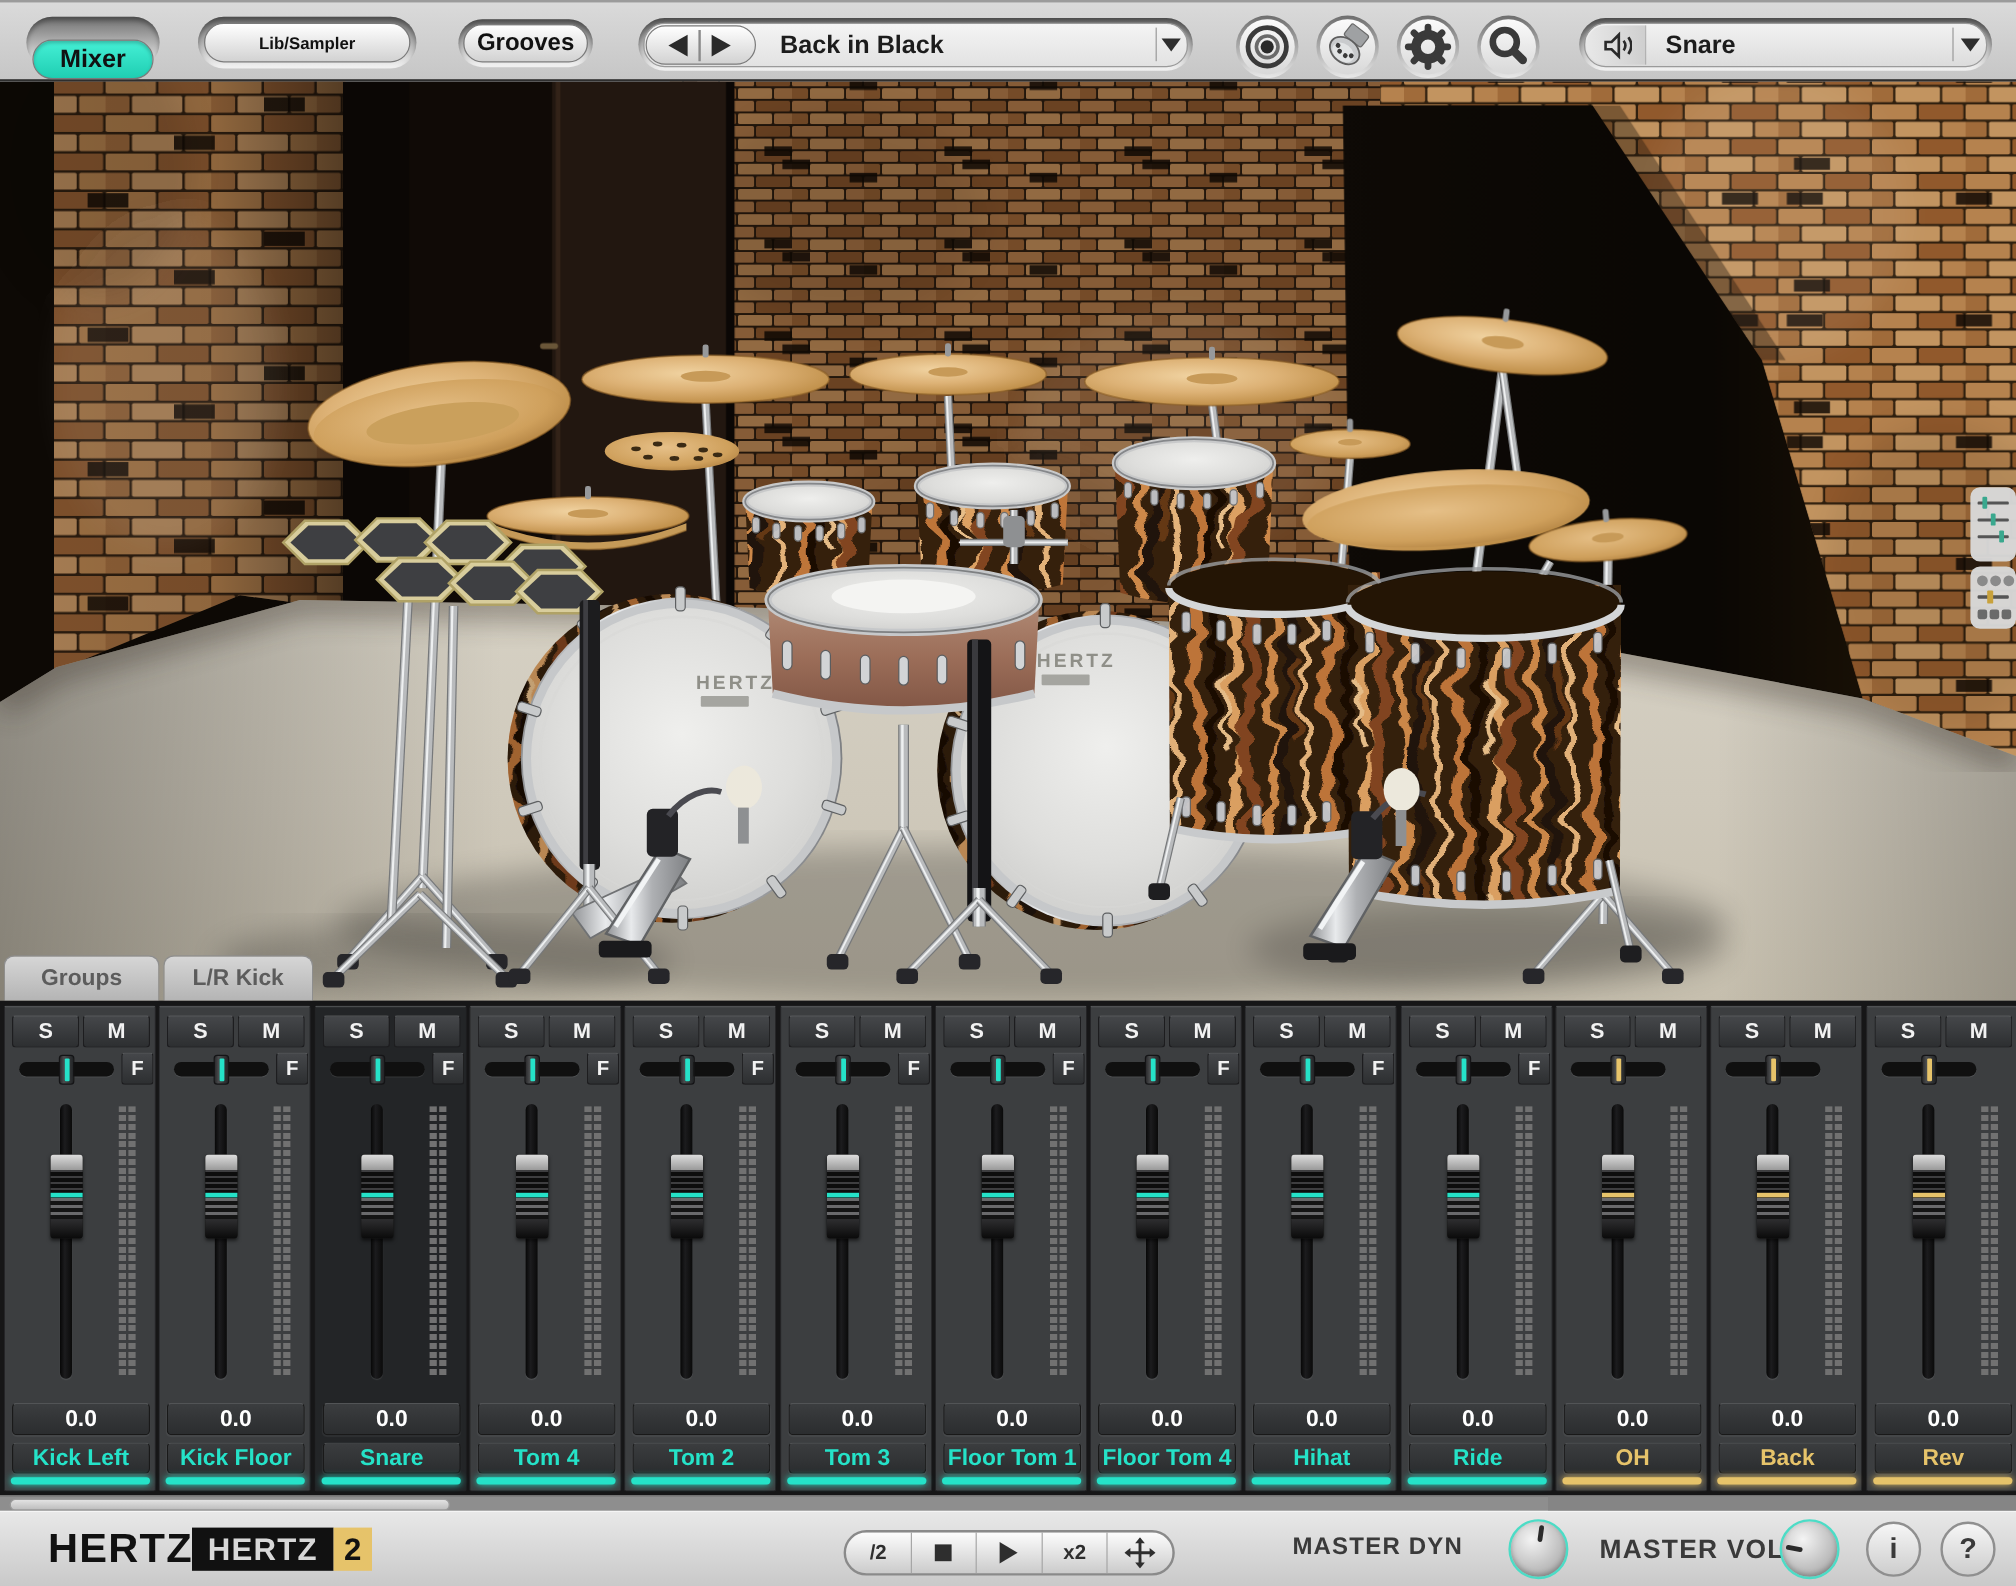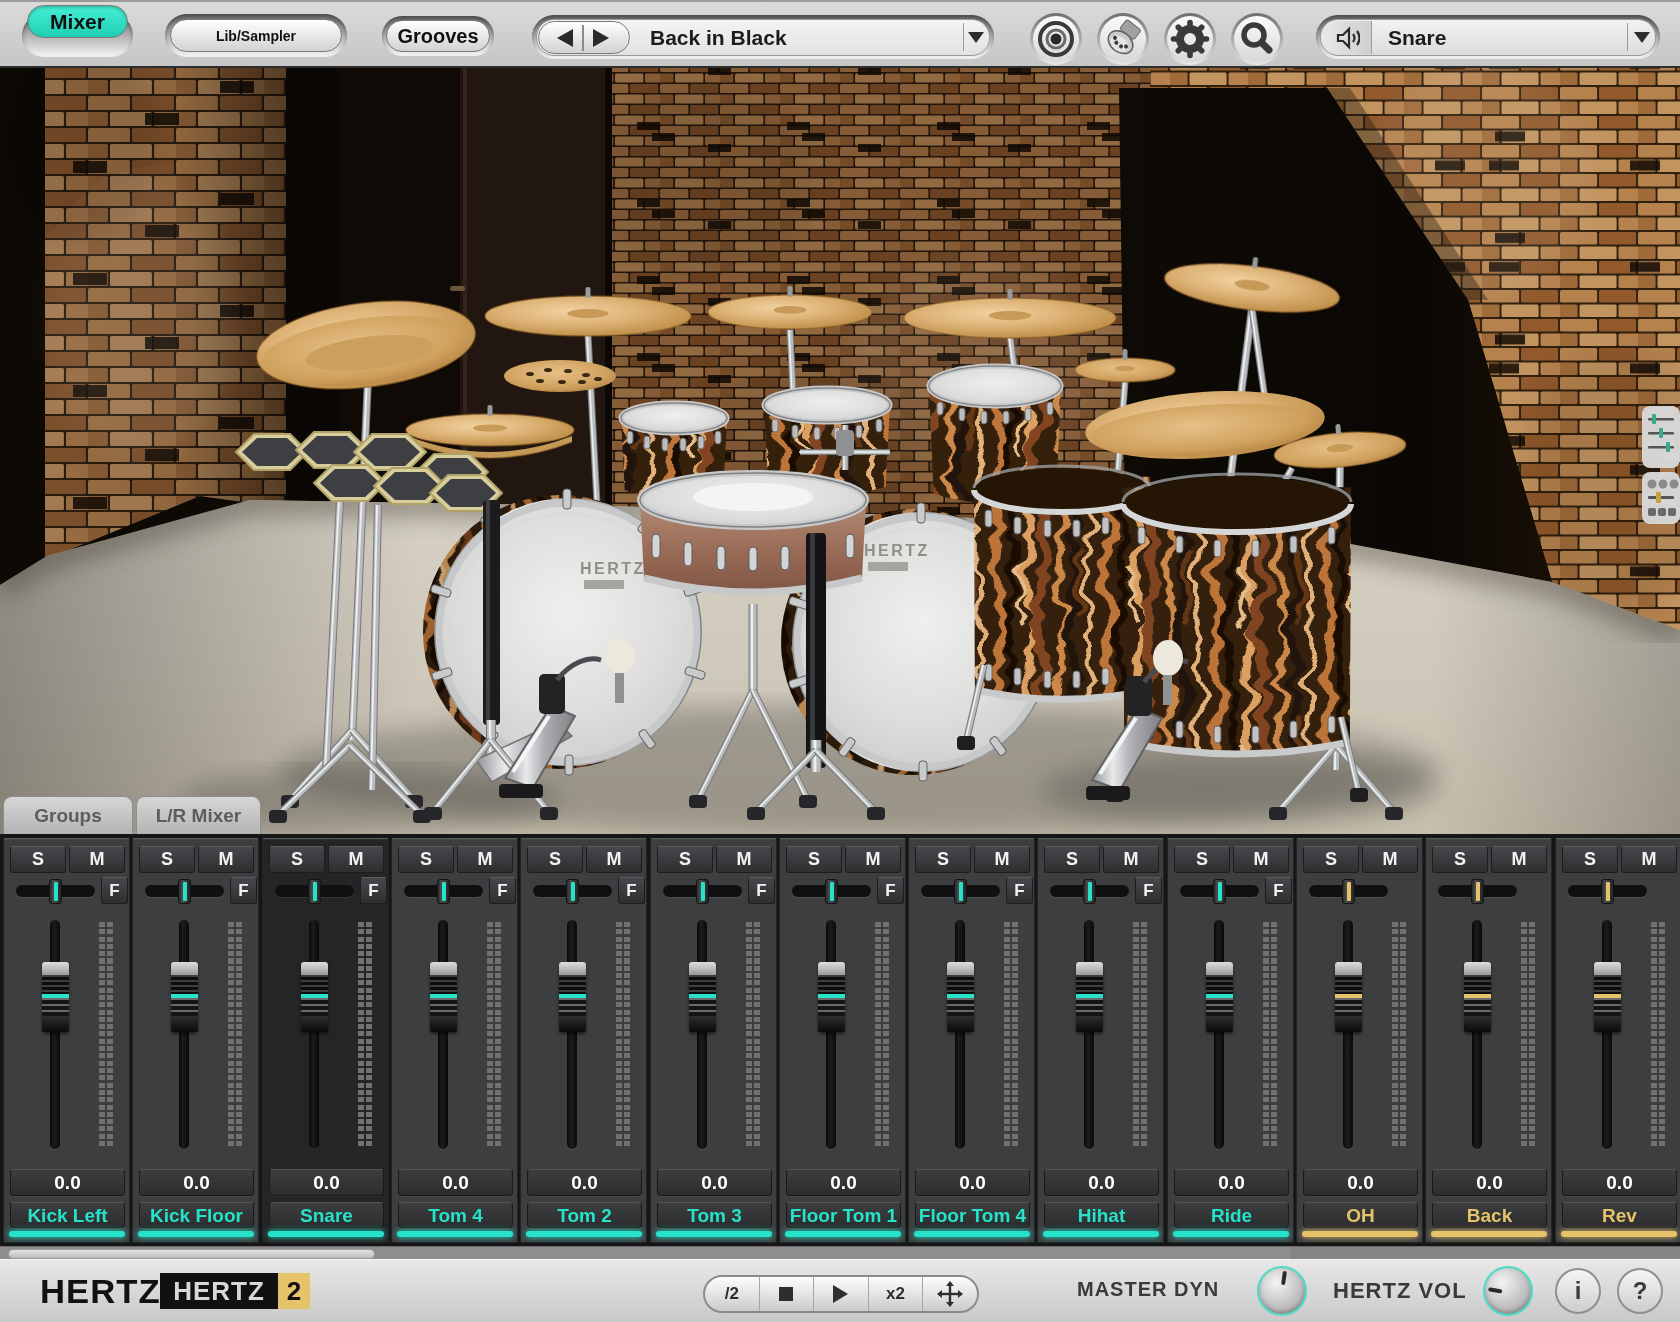--- a/index.html
+++ b/index.html
@@ -75,21 +75,21 @@
 .kline{position:absolute;left:23px;top:3px;width:4px;height:14px;border-radius:2px;background:#2b2b2b}
 .cbtn{position:absolute;top:8px;width:46px;height:46px;border-radius:50%;
  background:linear-gradient(#f6f6f6,#cdcdcd);border:2px solid #8f8f8f;color:#3a3a3a;
  font-weight:bold;font-size:24px;text-align:center;line-height:42px}
 </style></head>
 <body>
 <div id="root">
 
 <div id="top">
  <div class="slot" style="left:22px;top:12px;width:111px;height:43px"></div>
- <div class="pill pt" style="left:27px;top:3px;width:101px;height:33px;font-size:21px">Mixer</div>
+ <div class="pill pt" style="left:27px;top:31px;width:101px;height:33px;font-size:21px">Mixer</div>
  <div class="slot" style="left:165px;top:12px;width:182px;height:43px"></div>
  <div class="pill pw" style="left:170px;top:17px;width:172px;height:33px;font-size:14px">Lib/Sampler</div>
  <div class="slot" style="left:382px;top:14px;width:112px;height:40px"></div>
  <div class="pill pw" style="left:386px;top:18px;width:104px;height:32px;font-size:20px">Grooves</div>
 
  <div class="slot" style="left:532px;top:13px;width:462px;height:44px;border-radius:22px"></div>
  <div style="position:absolute;left:536px;top:17px;width:454px;height:37px;border-radius:18px;
    background:linear-gradient(#f4f4f4,#e2e2e2);border:1px solid #9a9a9a"></div>
  <div class="pill pw" style="left:538px;top:19px;width:92px;height:33px">
    <svg width="88" height="28">
@@ -702,21 +702,21 @@
 <circle cx="1663" cy="484" r="4.5" fill="#8a8a8a"></circle>
 <circle cx="1674" cy="484" r="4.5" fill="#8a8a8a"></circle>
 <rect x="1648" y="496" width="26" height="3" rx="1" fill="#555"></rect>
 <rect x="1656" y="492" width="5" height="11" rx="1" fill="#c8a23c"></rect>
 <rect x="1648" y="508" width="8" height="8" rx="2" fill="#6a6a6a"></rect>
 <rect x="1658" y="508" width="8" height="8" rx="2" fill="#6a6a6a"></rect>
 <rect x="1668" y="508" width="8" height="8" rx="2" fill="#6a6a6a"></rect>
 </g>
 </svg></div>
 <div class="tab" style="left:3px;width:130px">Groups</div>
-<div class="tab" style="left:136px;width:125px">L/R Mixer</div>
+<div class="tab" style="left:136px;width:125px">L/R Kick</div>
 <div id="mix">
       <div class="strip" style="left:3px;background:#3c3e40">
         <div class="sm" style="left:6px">S</div>
         <div class="sm" style="left:65px">M</div>
         <div class="pantrack"></div>
         <div class="panthumb">
           <div class="panline" style="background:#25e2c8"></div>
         </div>
         <div class="fbtn">F</div>
         <div class="ftrack"></div>
@@ -1027,20 +1027,20 @@
               <path d="M0,13 l5,-4 v8 Z"></path>
               <path d="M26,13 l-5,-4 v8 Z"></path>
             </g>
           </svg>
         </div>
  </div>
  <div class="btxt" style="position:absolute;left:1077px;top:18px;font-size:20px;letter-spacing:1px">MASTER DYN</div>
  <div class="knob" style="left:1257px">
         <div class="kline" style="transform:rotate(8deg)"></div>
       </div>
- <div class="btxt" style="position:absolute;left:1333px;top:18px;font-size:22px;letter-spacing:1px">HERTZ VOL</div>
+ <div class="btxt" style="position:absolute;left:1333px;top:18px;font-size:22px;letter-spacing:1px">MASTER VOL</div>
  <div class="knob" style="left:1483px">
         <div class="kline" style="transform-origin:2px 22px;transform:rotate(-80deg)"></div>
       </div>
  <div class="cbtn" style="left:1555px">i</div>
  <div class="cbtn" style="left:1617px">?</div>
 </div>
 
 </div>
 </body></html>

